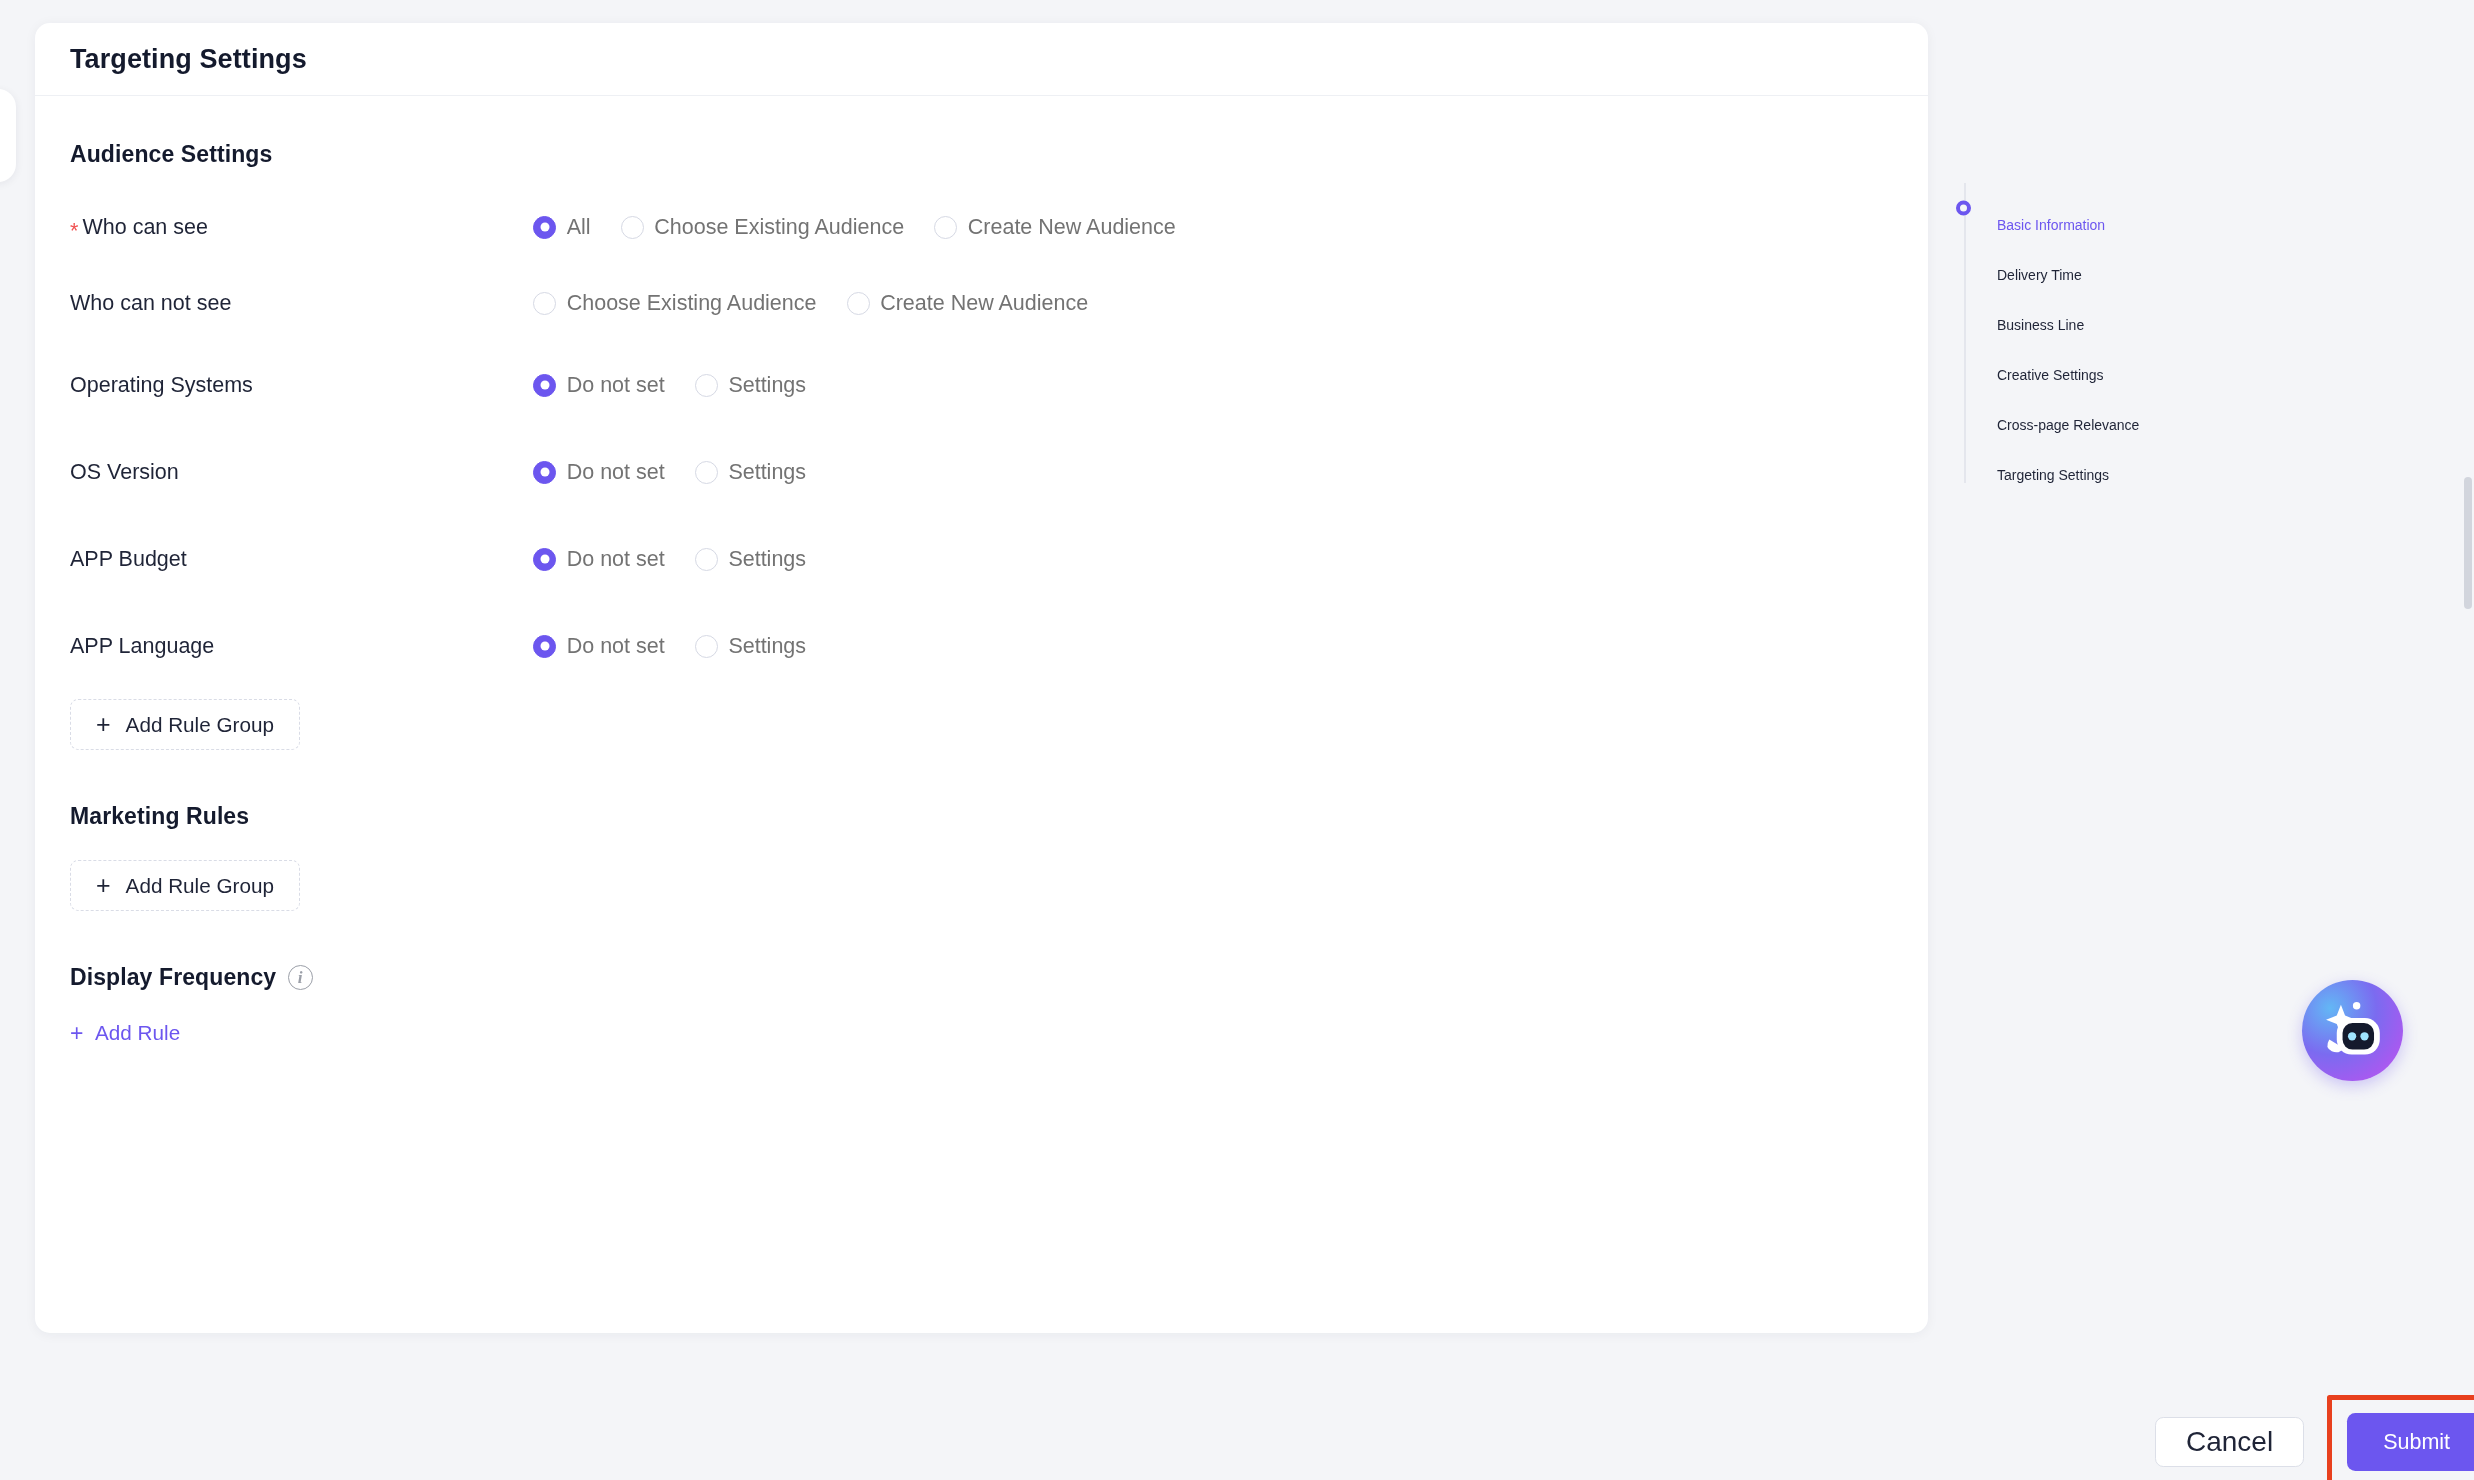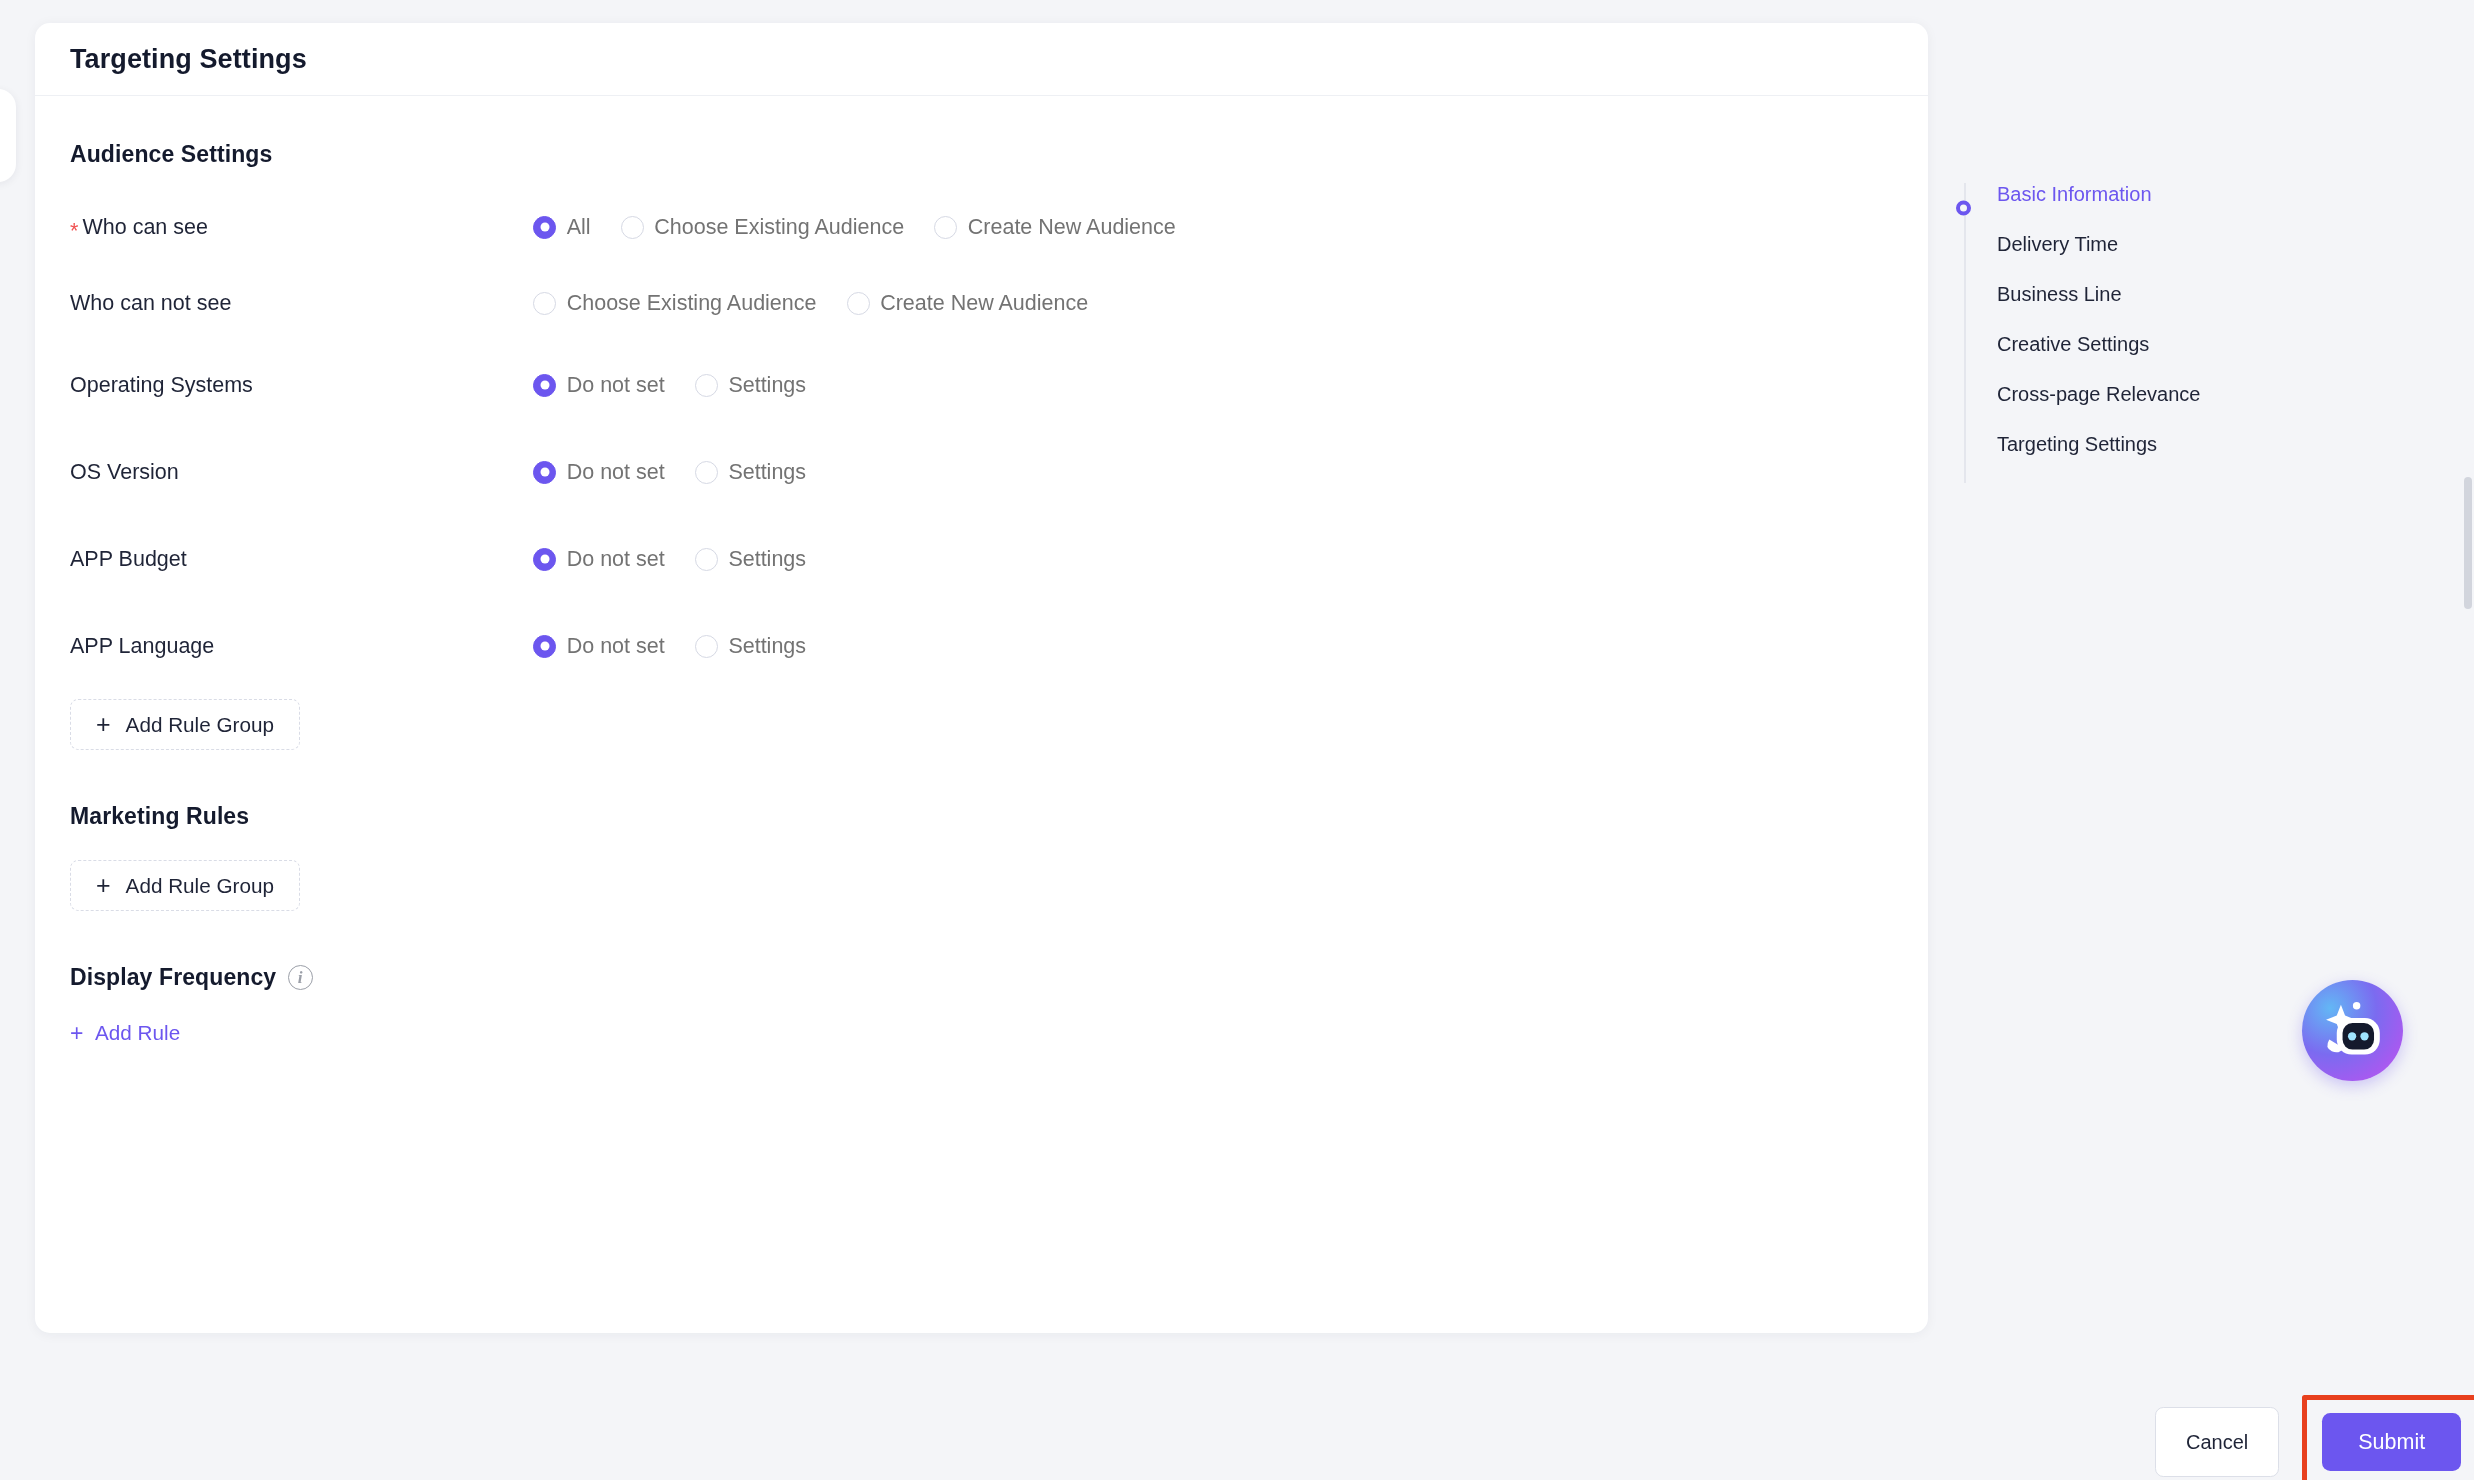--- a/index.html
+++ b/index.html
@@ -204,22 +204,22 @@
     top: 183px;
     width: 347px;
     padding-left: 31px;
     border-left: 2.5px solid #e4e6ed;
   }
 
   .step-item {
     position: relative;
     height: 50px;
     display: flex;
-    align-items: flex-start;
-    font-size: 20px;
+    align-items: flex-end;
+    font-size: 14px;
     color: #1f2437;
     cursor: pointer;
     white-space: nowrap;
   }
 
   .step-item.active { color: #6c56ef; }
 
   .step-marker {
     position: absolute;
     left: -41px;
@@ -251,26 +251,26 @@
   .footer-actions {
     position: absolute;
     left: 2155px;
     top: 1395px;
     display: flex;
     align-items: center;
     gap: 23px;
   }
 
   .btn-cancel {
-    height: 70px;
+    height: 50px;
     padding: 0 30px;
     border-radius: 8.3px;
     background: #ffffff;
     border: 1.7px solid #dcdfe8;
-    font-size: 20px;
+    font-size: 28px;
     color: #1f2437;
     cursor: pointer;
     font-family: inherit;
   }
 
   .submit-wrap {
     position: relative;
     padding: 13.2px 15px;
     border: 5px solid #e8401e;
     border-radius: 2.5px;

